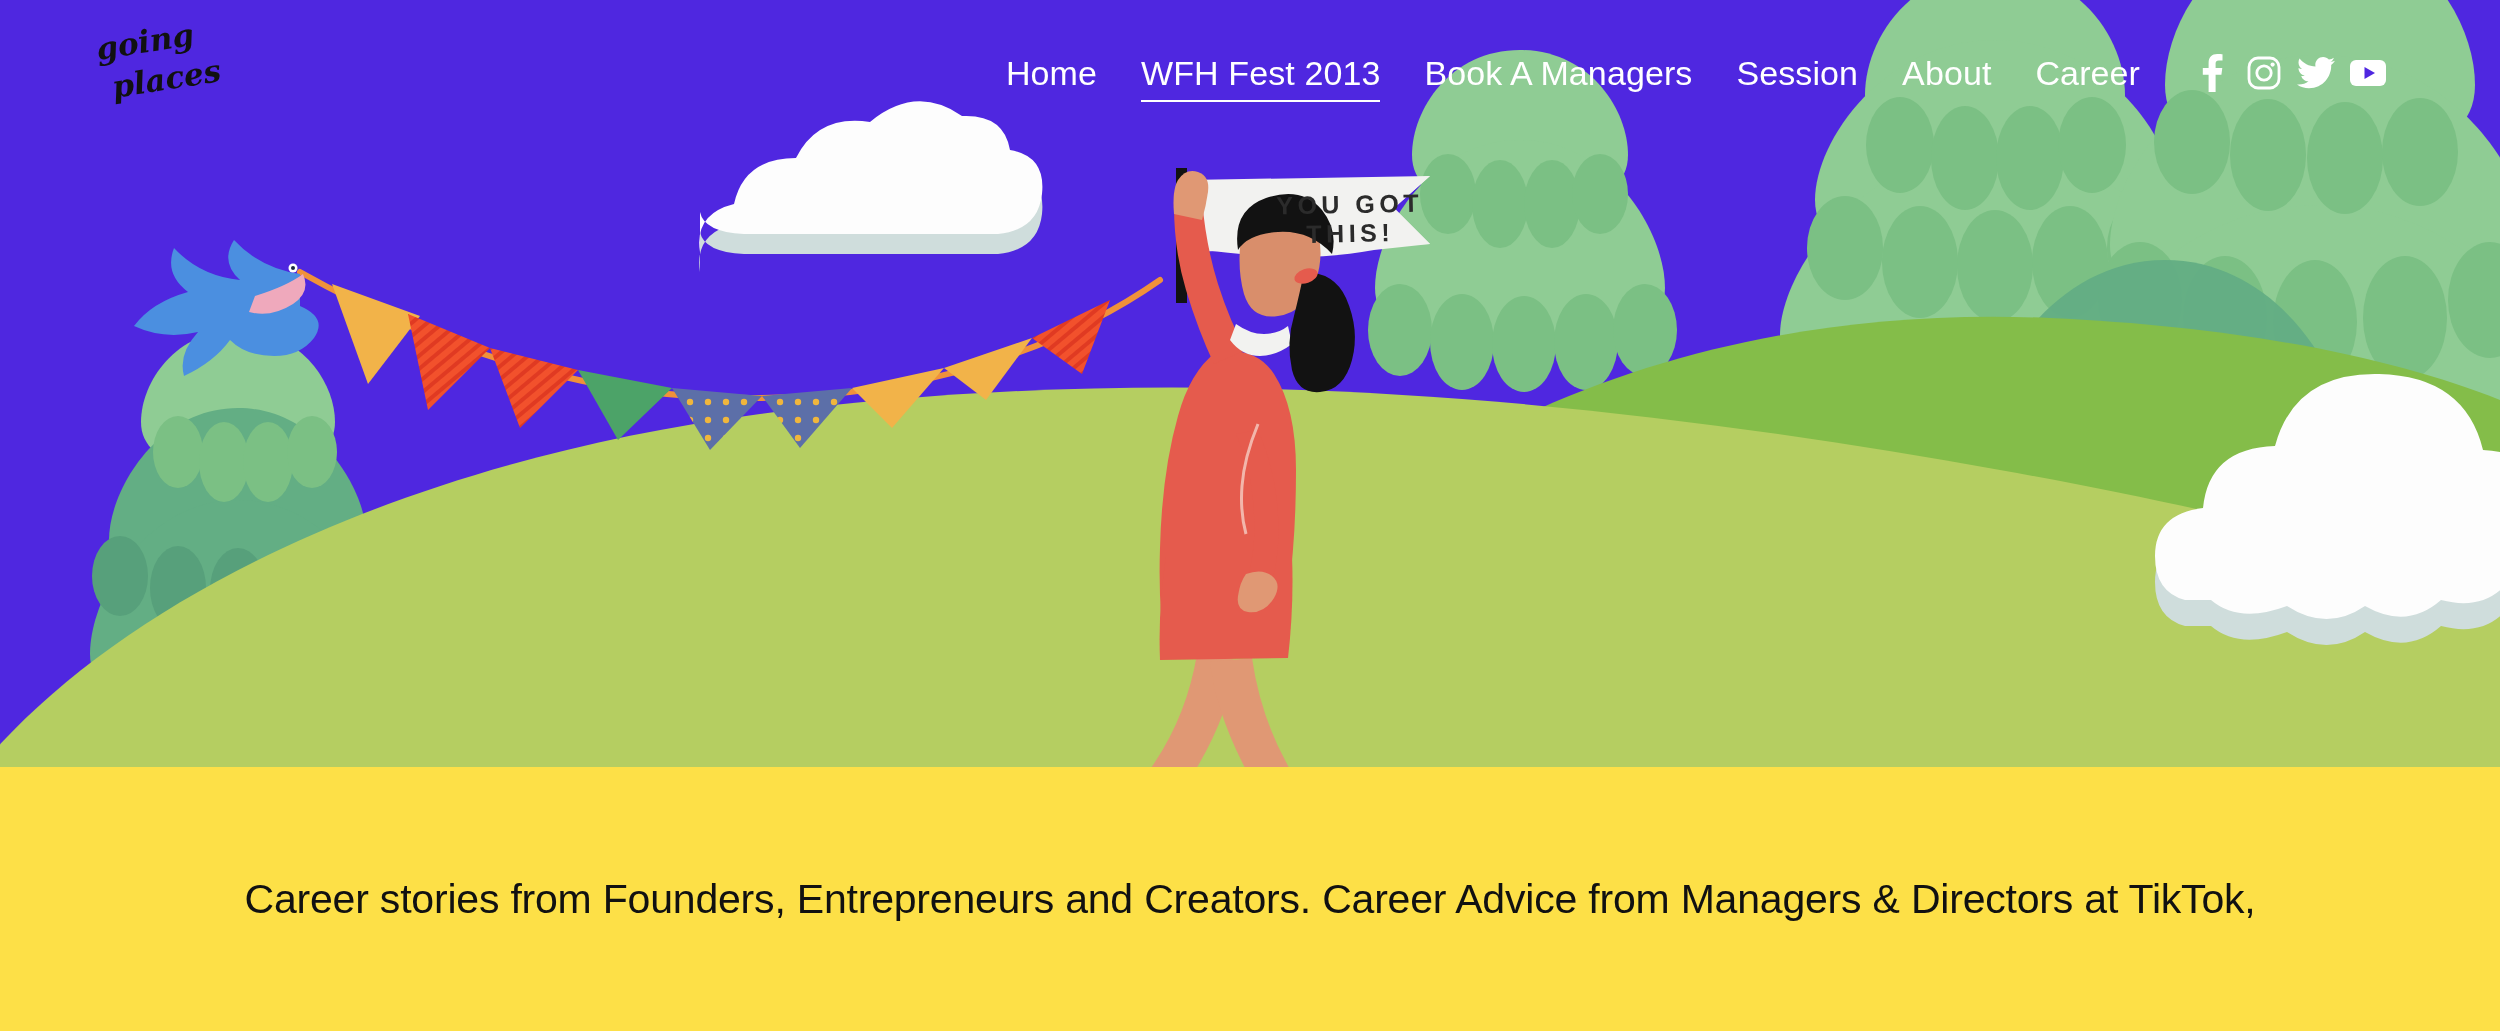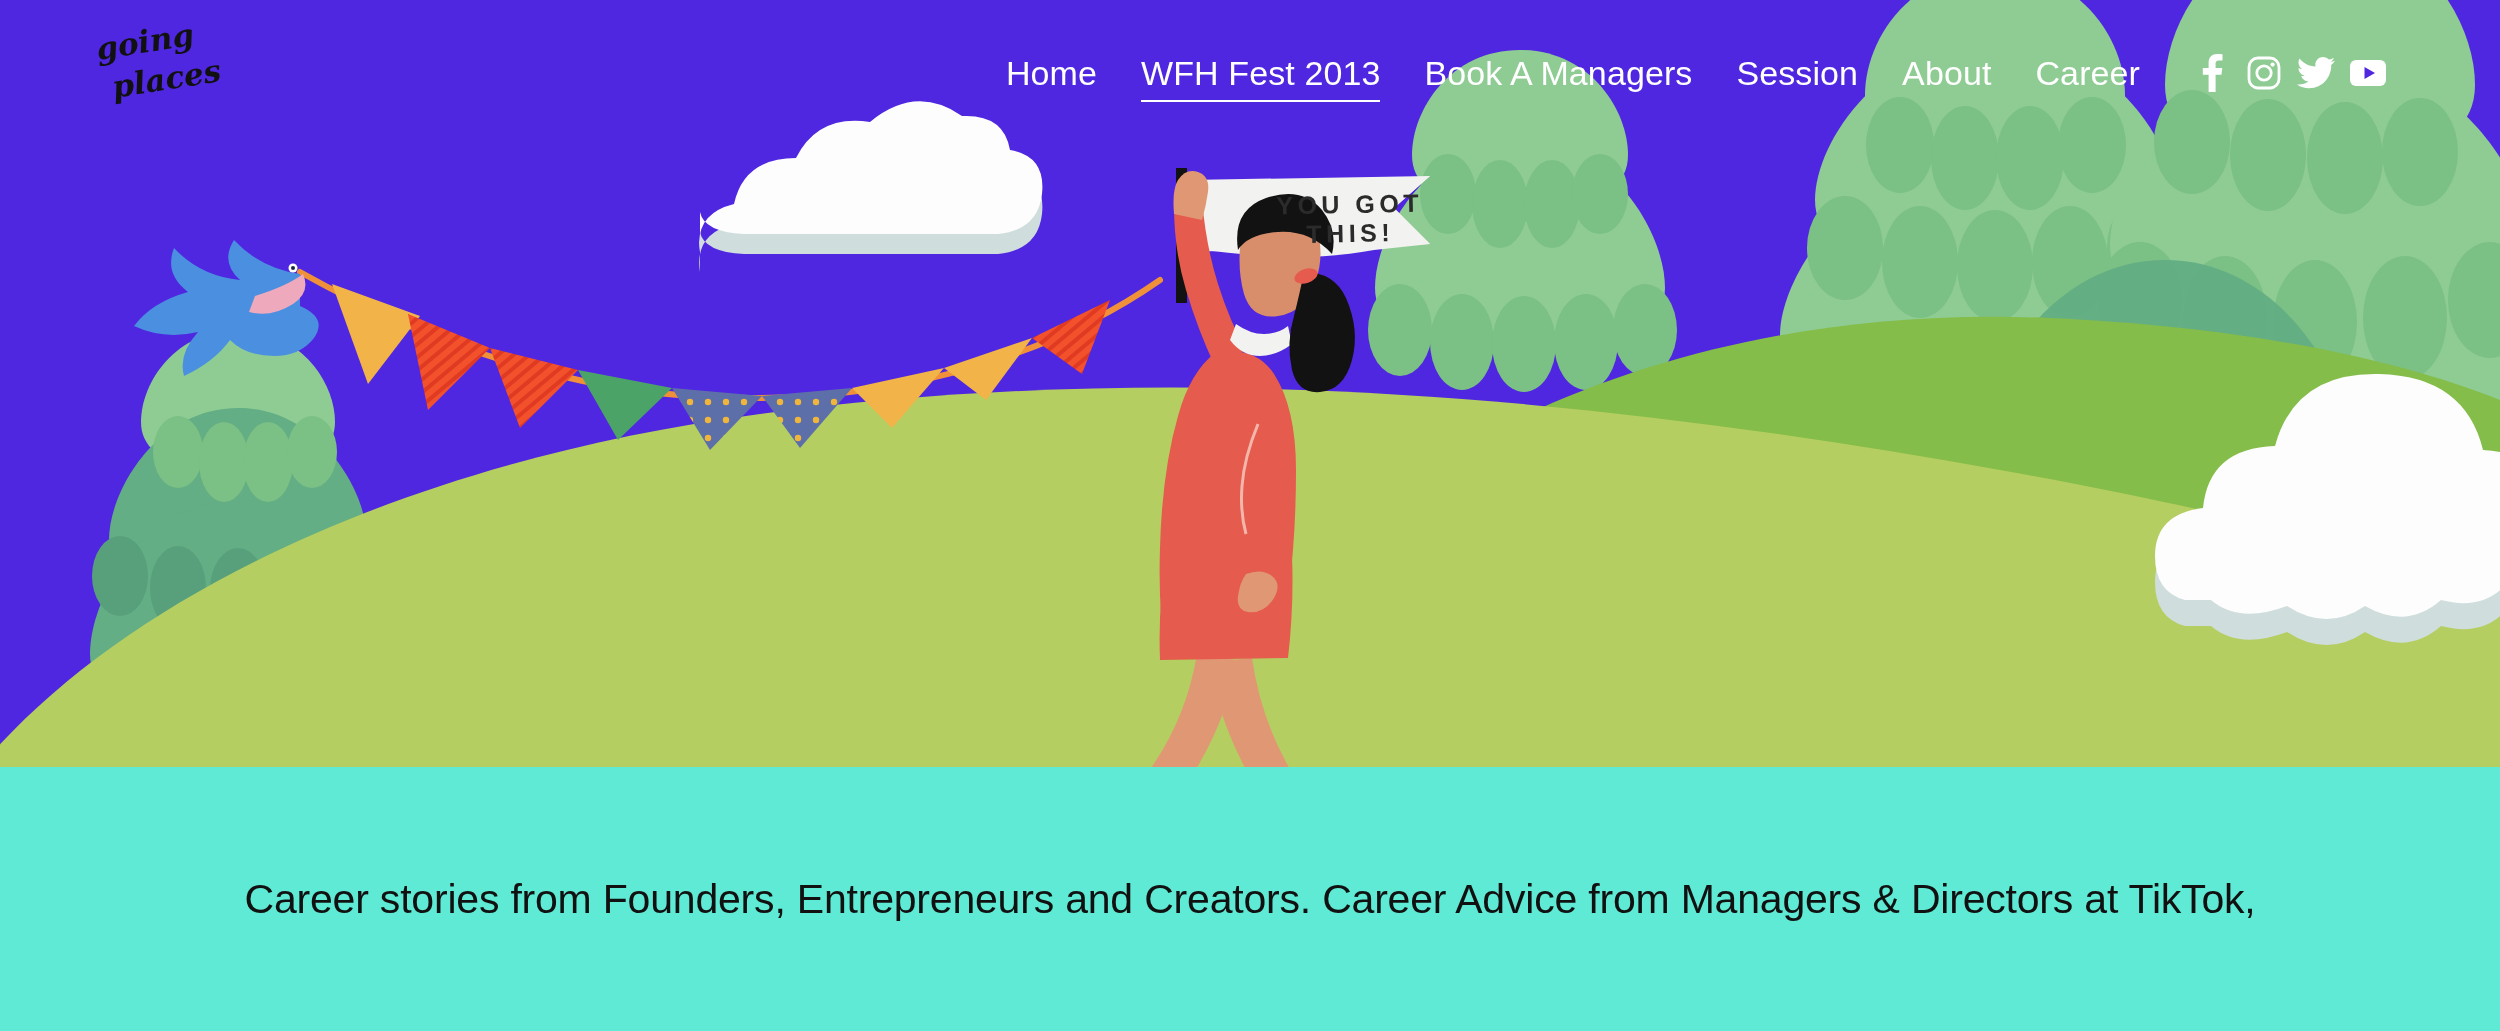--- a/index.html
+++ b/index.html
@@ -108,21 +108,21 @@
   }
   .social-icon svg { display:block; }
 
   
   #tagline-band {
     position: absolute;
     left: 0;
     top: 767px;
     width: 2500px;
     height: 264px;
-    background: #5eead4;
+    background: #fde047;
     box-sizing: border-box;
     display: flex;
     flex-direction: column;
     align-items: center;
     justify-content: center;
   }
   .tagline-line {
     color: #111111;
     font-family: "Liberation Sans", sans-serif;
     font-size: 41px;

